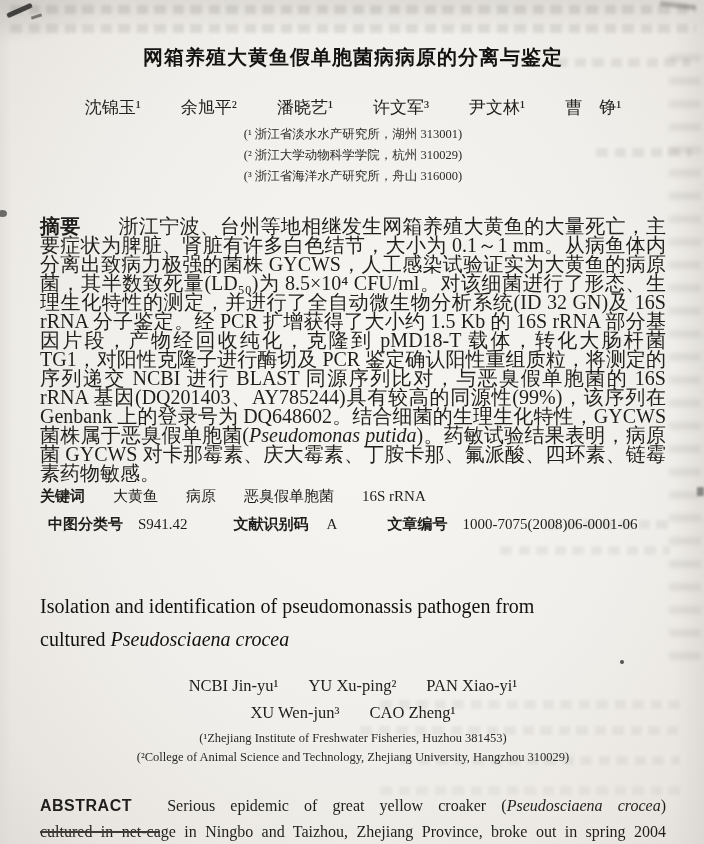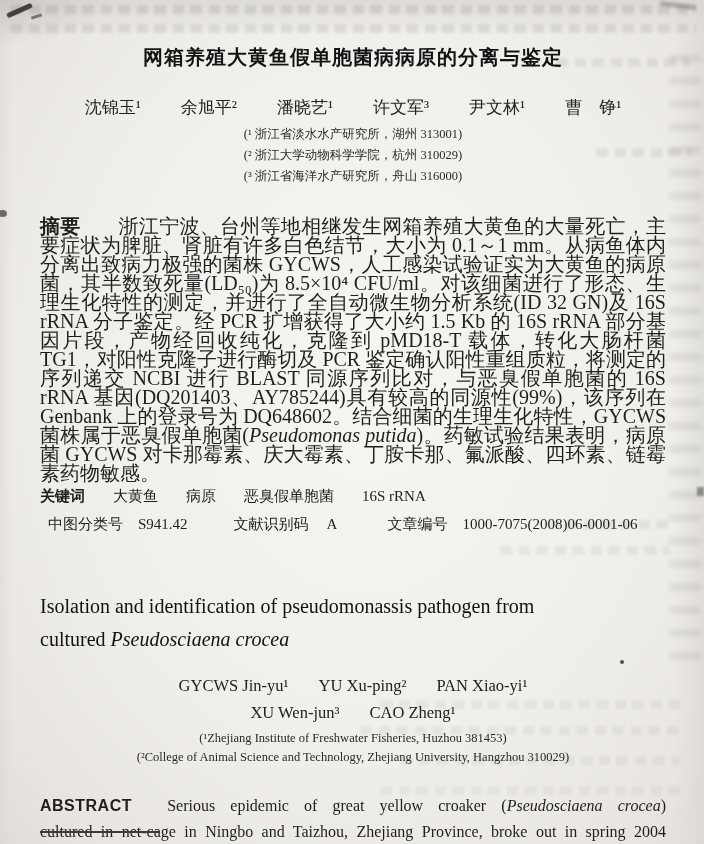--- a/index.html
+++ b/index.html
@@ -38,21 +38,21 @@
 
   .abstract-cn{margin-top:30px;font-size:20px;line-height:19px;text-align:justify;color:#201f1d;}
   .abs-label{font-family:"Liberation Sans","DejaVu Sans",sans-serif;font-weight:bold;margin-right:1.9em;}
   .italic{font-style:italic;}
 
   .keywords{margin-top:2px;display:flex;align-items:baseline;gap:28px;
     font-size:15px;line-height:22.5px;}
   .kw-label{font-family:"Liberation Sans","DejaVu Sans",sans-serif;font-weight:bold;}
 
   .meta{margin-top:3px;font-size:15px;line-height:25px;white-space:nowrap;}
-  .meta-label{font-family:"Liberation Sans","DejaVu Sans",sans-serif;font-weight:normal;padding-left:8px;}
+  .meta-label{font-family:"Liberation Sans","DejaVu Sans",sans-serif;font-weight:bold;padding-left:8px;}
   .m1{margin-right:15px;} .m2{margin-right:38px;} .m3{margin-right:18px;}
   .m4{margin-right:42px;} .m5{margin-right:15px;}
 
   .title-en{margin-top:53px;text-align:left;font-weight:normal;font-size:20px;
     line-height:33px;color:#131211;}
   .authors-en{margin-top:16px;display:flex;justify-content:center;gap:30px;
     font-size:16.5px;line-height:27px;color:#232220;}
   .authors-en2{margin-top:0;}
   .affils-en{margin-top:3px;text-align:center;font-size:12.5px;line-height:19.5px;color:#2a2927;}
 
@@ -126,21 +126,21 @@
     <div class="meta">
       <span class="meta-label m1">中图分类号</span><span class="m2">S941.42</span><span class="meta-label m3">文献识别码</span><span class="m4">A</span><span class="meta-label m5">文章编号</span><span>1000-7075(2008)06-0001-06</span>
     </div>
 
     <div class="title-en">
       <div>Isolation and identification of pseudomonassis pathogen from</div>
       <div><span>cultured</span>&nbsp;<span class="italic">Pseudosciaena crocea</span></div>
     </div>
 
     <div class="authors-en">
-      <span>GYCWS Jin-yu¹</span>
+      <span>NCBI Jin-yu¹</span>
       <span>YU Xu-ping²</span>
       <span>PAN Xiao-yi¹</span>
     </div>
     <div class="authors-en authors-en2">
       <span>XU Wen-jun³</span>
       <span>CAO Zheng¹</span>
     </div>
 
     <div class="affils-en">
       <div>(¹Zhejiang Institute of Freshwater Fisheries, Huzhou 381453)</div>

